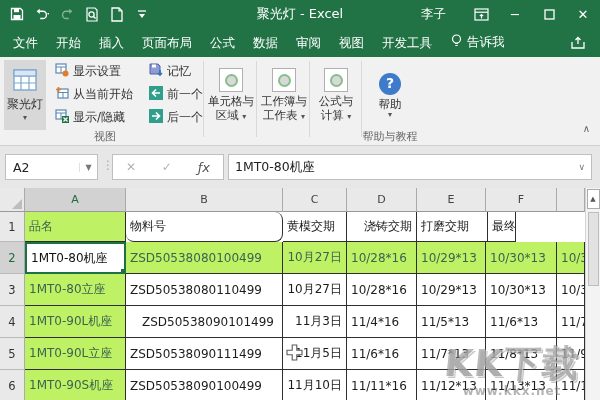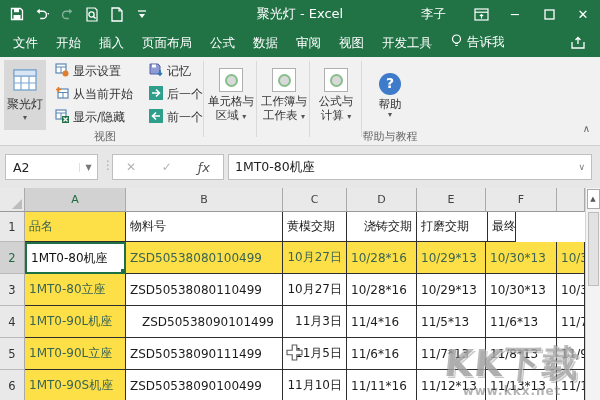--- a/index.html
+++ b/index.html
@@ -70,21 +70,21 @@
   .corner:after{ content:""; position:absolute; right:2px; bottom:2px;
     border-left:10px solid transparent; border-bottom:10px solid #bdbdbd; }
   .g-row{ display:flex; }
   .rh-cell{ background:#e9e9e9; border-right:1px solid #aaa; border-bottom:1px solid #bbb;
     font-size:11.5px; color:#333; display:flex; align-items:center; justify-content:center; }
   .rh-cell.sel{ background:#d2d2d2; color:#1e6b40; }
   .d-cell{ background:#fff; border-right:1px solid #2e2e2e; border-bottom:1px solid #2e2e2e;
     font-size:12px; color:#1c1c1c; display:flex; align-items:center; padding:0 4px;
     white-space:nowrap; overflow:hidden; }
   .d-cell.right{ justify-content:flex-end; }
-  .d-cell.hl{ background:#fde047; color:#3a6352; }
+  .d-cell.hl{ background:#bef264; color:#3a6352; }
   .d-cell.active{ background:#fff; border:2px solid #1e7145; position:relative; color:#111; z-index:2; }
   .d-cell.active:after{ content:""; position:absolute; right:-3px; bottom:-3px; width:5px; height:5px;
     background:#1e7145; border:1px solid #fff; }
   
   .vscroll{ position:absolute; right:0; top:188px; width:15px; height:212px; background:#f3f3f3; border-left:1px solid #d5d5d5; }
   .vs-up{ width:13px; height:20px; margin:1px auto 0; background:#fff; border:1px solid #ababab;
     display:flex; align-items:center; justify-content:center; font-size:7px; color:#555; }
   .vs-thumb{ width:11px; height:74px; margin:3px auto 0; background:#e2e2e2; border:1px solid #bdbdbd; }
   
   .cursor{ position:absolute; left:286px; top:344px; z-index:8; }
@@ -243,33 +243,33 @@
               <rect x="3" y="1.5" width="4" height="3" fill="#fff"></rect>
               <path d="M11 7v5 M9 10l2 2 2-2" fill="none" stroke="#2e75b6" stroke-width="1.6"></path>
             </svg>
         </span>
         <span>记忆</span>
       </div>
       <div class="sm-btn">
         <span>
           <svg width="14" height="14" viewBox="0 0 14 14">
               <rect width="14" height="14" fill="#2f9e8a"></rect>
+              <path d="M11 7H4 M7 3.5 L3.5 7 L7 10.5" fill="none" stroke="#fff" stroke-width="1.6"></path>
+            </svg>
+        </span>
+        <span>前一个</span>
+      </div>
+      <div class="sm-btn">
+        <span>
+          <svg width="14" height="14" viewBox="0 0 14 14">
+              <rect width="14" height="14" fill="#2f9e8a"></rect>
               <path d="M3 7h7 M7 3.5 L10.5 7 L7 10.5" fill="none" stroke="#fff" stroke-width="1.6"></path>
             </svg>
         </span>
         <span>后一个</span>
-      </div>
-      <div class="sm-btn">
-        <span>
-          <svg width="14" height="14" viewBox="0 0 14 14">
-              <rect width="14" height="14" fill="#2f9e8a"></rect>
-              <path d="M11 7H4 M7 3.5 L3.5 7 L7 10.5" fill="none" stroke="#fff" stroke-width="1.6"></path>
-            </svg>
-        </span>
-        <span>前一个</span>
       </div>
     </div>
 
     <div class="grp-lbl" style="left:40px; width:130px;">视图</div>
 
     <div class="vsep" style="left:203px;"></div>
     <div class="dd-btn" style="left:207px;">
       <span class="circle-box">
           <span class="circ"></span>
         </span>
@@ -327,21 +327,21 @@
         <div class="gh-cell" style="width: 157px;">B</div>
         <div class="gh-cell" style="width: 64px;">C</div>
         <div class="gh-cell" style="width: 70px;">D</div>
         <div class="gh-cell" style="width: 69px;">E</div>
         <div class="gh-cell" style="width: 71px;">F</div>
         <div class="gh-cell" style="width: 28px;"></div>
       </div>
       <div class="g-row" style="height: 30px;">
         <div class="rh-cell" style="width: 25px; height: 30px;">1</div>
         <div class="d-cell hl" style="width: 101px; height: 30px;">品名</div>
-        <div class="d-cell" style="width: 157px; height: 30px;">物料号</div>
+        <div class="d-cell" style="width: 157px; height: 30px; border-radius: 8px;">物料号</div>
         <div class="d-cell" style="width: 64px; height: 30px;">黄模交期</div>
         <div class="d-cell right" style="width: 70px; height: 30px;">浇铸交期</div>
         <div class="d-cell" style="width: 71px; height: 30px;">打磨交期</div>
         <div class="d-cell" style="width: 28px; height: 30px;">最终</div>
       </div>
       <div class="g-row" style="height: 32px;">
         <div class="rh-cell sel" style="width: 25px; height: 32px;">2</div>
         <div class="d-cell active" style="width: 101px; height: 32px;">1MT0-80机座</div>
         <div class="d-cell hl" style="width: 157px; height: 32px;">ZSD50538080100499</div>
         <div class="d-cell hl right" style="width: 64px; height: 32px;">10月27日</div>

